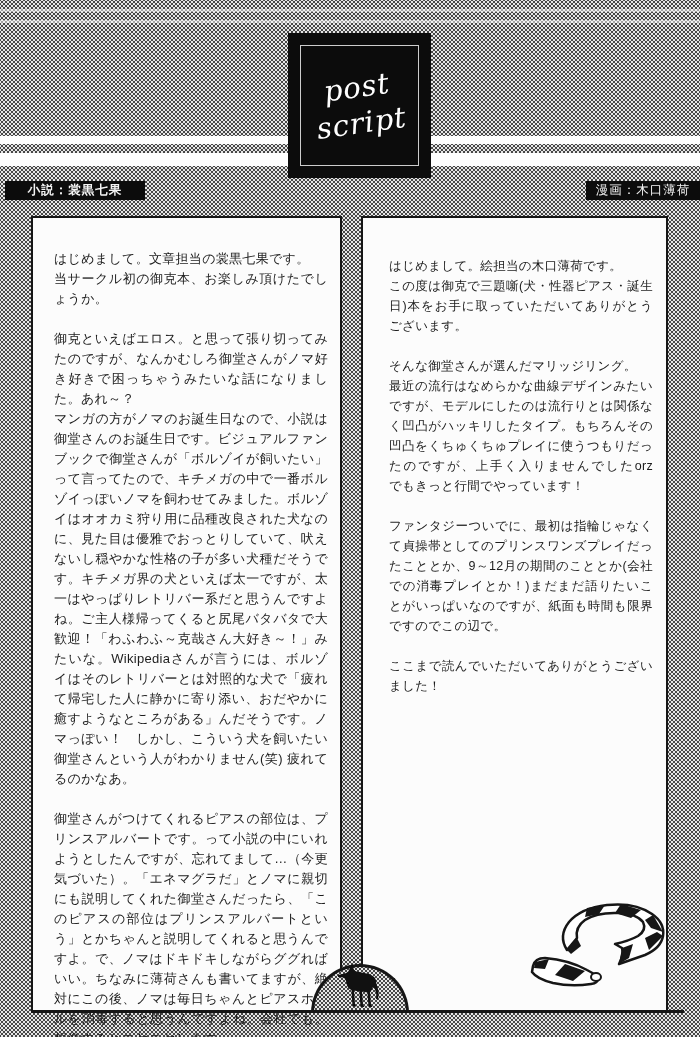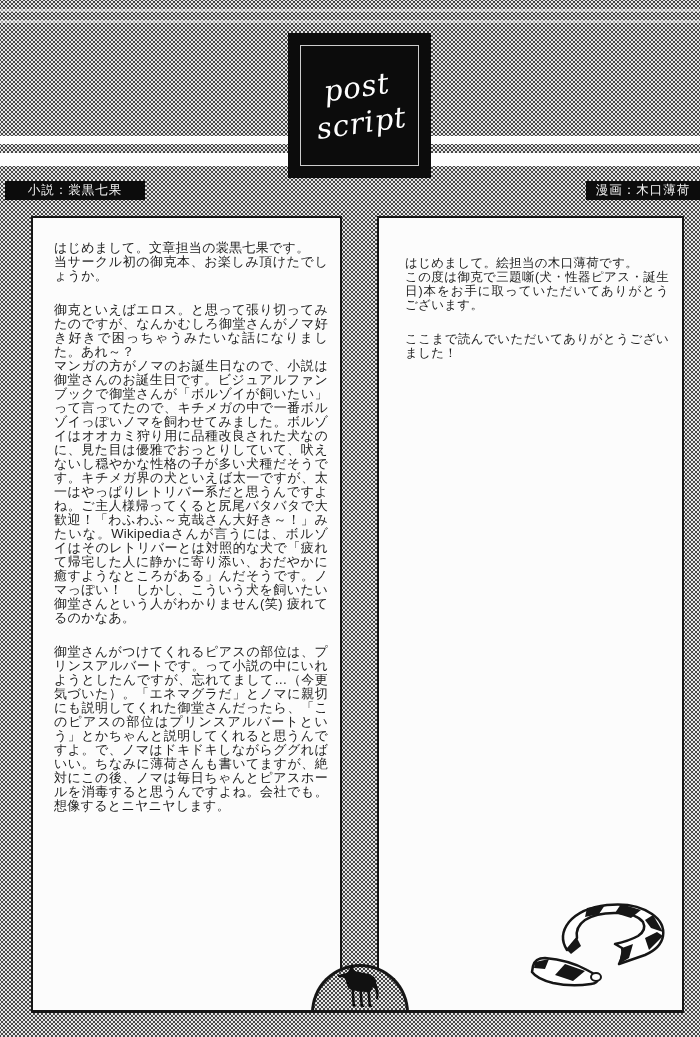--- a/index.html
+++ b/index.html
@@ -31,31 +31,31 @@
   .stamp-text{
     color:#ffffff;font-family:"DejaVu Serif","Liberation Serif",serif;
     font-style:italic;font-size:29px;line-height:1.25;letter-spacing:1px;
     transform:rotate(-8deg);text-align:center;white-space:pre-line;
   }
   
   .credit{
     top:181px;height:19px;background:#0c0c0c;color:#f4f4f4;z-index:4;
     font-size:12.5px;letter-spacing:1px;display:flex;align-items:center;justify-content:center;
   }
-  .credit-left{left:5px;width:140px;}
+  .credit-left{left:5px;width:140px;font-weight:bold;}
   .credit-right{left:586px;width:114px;}
   
   .panel{
     top:216px;height:797px;background:#fcfcfc;border:2px solid #161616;
     box-sizing:border-box;z-index:1;color:#1c1c1c;
   }
   .panel-left{left:31px;width:311px;padding:23px 12px 0 21px;}
-  .panel-right{left:377px;width:307px;padding:38px 13px 0 26px;}
+  .panel-right{left:361px;width:307px;padding:30px 13px 0 26px;}
   .panel p{
-    margin:0 0 20px 0;font-size:13px;line-height:14px;letter-spacing:0.3px;
+    margin:8px 0 20px 0;font-size:13px;line-height:20px;letter-spacing:0.3px;
     text-align:justify;white-space:pre-line;
   }
   .panel-right p{font-size:12.5px;}
   
   .arch{
     left:311px;top:964px;width:98px;height:49px;
     border:3px solid #161616;border-bottom:none;border-radius:98px 98px 0 0;
     box-sizing:border-box;z-index:5;
     background-color:#e6e6e6;
     background-image:
@@ -97,20 +97,23 @@
 当サークル初の御克本、お楽しみ頂けたでしょうか。</p>
     <p>御克といえばエロス。と思って張り切ってみたのですが、なんかむしろ御堂さんがノマ好き好きで困っちゃうみたいな話になりました。あれ～？
 マンガの方がノマのお誕生日なので、小説は御堂さんのお誕生日です。ビジュアルファンブックで御堂さんが「ボルゾイが飼いたい」って言ってたので、キチメガの中で一番ボルゾイっぽいノマを飼わせてみました。ボルゾイはオオカミ狩り用に品種改良された犬なのに、見た目は優雅でおっとりしていて、吠えないし穏やかな性格の子が多い犬種だそうです。キチメガ界の犬といえば太一ですが、太一はやっぱりレトリバー系だと思うんですよね。ご主人様帰ってくると尻尾バタバタで大歓迎！「わふわふ～克哉さん大好き～！」みたいな。Wikipediaさんが言うには、ボルゾイはそのレトリバーとは対照的な犬で「疲れて帰宅した人に静かに寄り添い、おだやかに癒すようなところがある」んだそうです。ノマっぽい！　しかし、こういう犬を飼いたい御堂さんという人がわかりません(笑) 疲れてるのかなあ。</p>
     <p>御堂さんがつけてくれるピアスの部位は、プリンスアルバートです。って小説の中にいれようとしたんですが、忘れてまして…（今更気づいた）。「エネマグラだ」とノマに親切にも説明してくれた御堂さんだったら、「このピアスの部位はプリンスアルバートという」とかちゃんと説明してくれると思うんですよ。で、ノマはドキドキしながらググればいい。ちなみに薄荷さんも書いてますが、絶対にこの後、ノマは毎日ちゃんとピアスホールを消毒すると思うんですよね。会社でも。想像するとニヤニヤします。</p>
 
   </div>
 
   <div class="abs panel panel-right">
     <p>はじめまして。絵担当の木口薄荷です。
 この度は御克で三題噺(犬・性器ピアス・誕生日)本をお手に取っていただいてありがとうございます。</p>
+    <p>そんな御堂さんが選んだマリッジリング。
+最近の流行はなめらかな曲線デザインみたいですが、モデルにしたのは流行りとは関係なく凹凸がハッキリしたタイプ。もちろんその凹凸をくちゅくちゅプレイに使うつもりだったのですが、上手く入りませんでしたorz　でもきっと行間でやっています！</p>
+    <p>ファンタジーついでに、最初は指輪じゃなくて貞操帯としてのプリンスワンズプレイだったこととか、9～12月の期間のこととか(会社での消毒プレイとか！)まだまだ語りたいことがいっぱいなのですが、紙面も時間も限界ですのでこの辺で。</p>
     <p>ここまで読んでいただいてありがとうございました！</p>
   </div>
 
   <svg class="abs ring" viewBox="0 0 160 110">
 
     <path d="M42,62 Q33,48 44,34 Q56,20 82,17 Q110,14 127,26 Q140,35 138,48 Q136,60 120,67 L94,76 Q99,66 97,60 L90,56 Q104,53 113,48 Q122,42 118,34 Q112,26 94,25 Q72,24 60,32 Q50,39 52,50 Z" fill="#ffffff" stroke="#161616" stroke-width="2.5" stroke-linejoin="round"></path>
     <path d="M62,20 L80,17 L74,26 L60,29 Z" fill="#161616"></path>
     <path d="M96,16 L116,22 L106,30 L90,25 Z" fill="#161616"></path>
     <path d="M128,27 L138,44 L126,40 L120,32 Z" fill="#161616"></path>
     <path d="M138,48 L124,62 L120,50 L132,44 Z" fill="#161616"></path>

